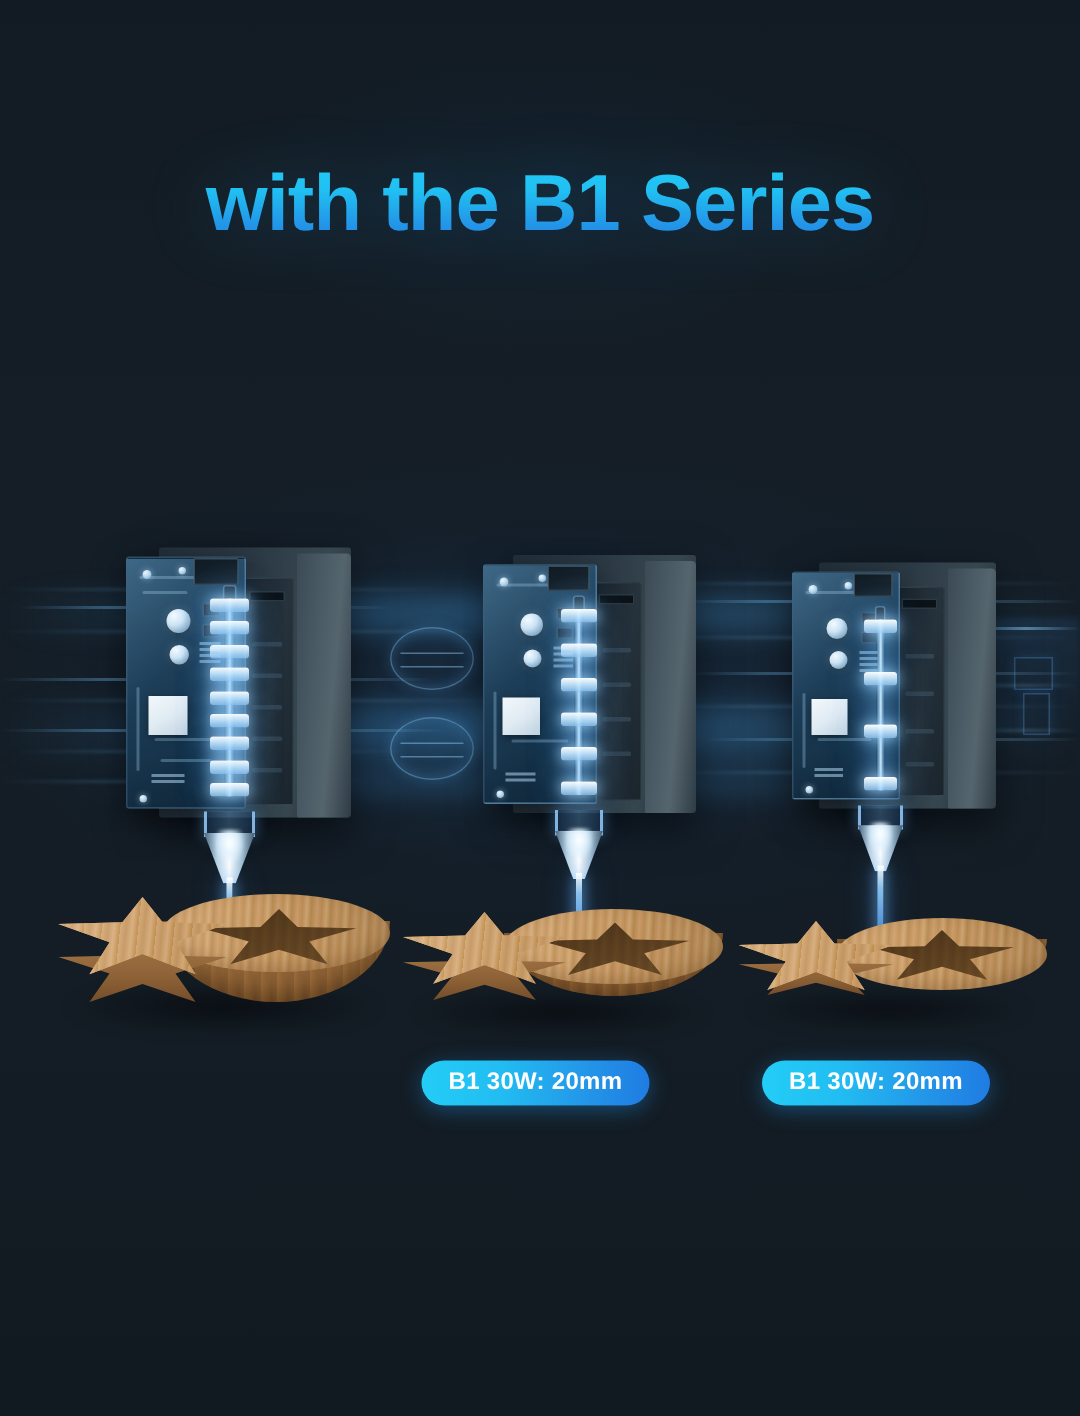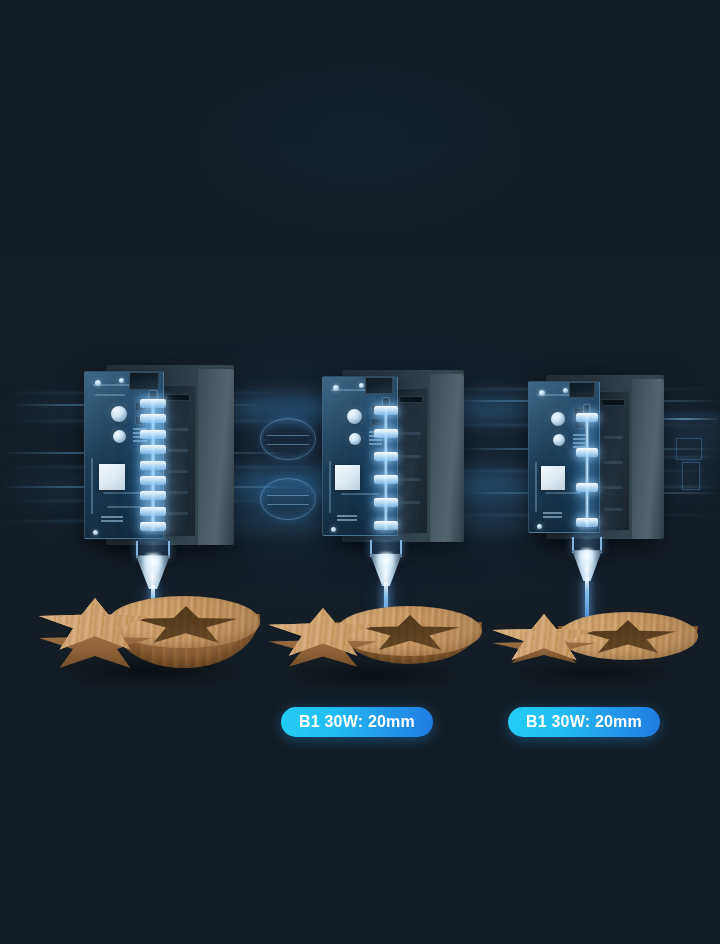--- a/index.html
+++ b/index.html
@@ -303,20 +303,21 @@
 
     <div class="bpfill fx" style="left:648px; top:412px; width:72px; height:76px;"></div>
     <div class="bp fx" style="left:676px; top:438px; width:26px; height:22px;"></div>
     <div class="bp fx" style="left:682px; top:462px; width:18px; height:28px;"></div>
     <div class="streak bold fx" style="left:640px; top:418px; width:80px;"></div>
     <div class="streak soft fx" style="left:636px; top:456px; width:84px;"></div>
     <div class="streak soft fx" style="left:644px; top:486px; width:76px;"></div>
   </div>
 
   <div class="headwrap">
+    <div class="headline">with the B1 Series</div>
   </div>
 
   <div class="module" style="left:84px; top:365px; width:150px; height:185px;">
     <div class="mod-body" style="left:22px; top:0px;  width:128px; height:180px;"></div>
     <div class="mod-sidewall" style="left:114px;top:4px;  width:36px;  height:176px;"></div>
     <div class="mod-innerpanel" style="left:76px; top:20px; width:36px; height:152px;">
       <div class="vent-slot"></div>
       <div class="vent" style="top:28%;"></div>
       <div class="vent" style="top:42%;"></div>
       <div class="vent" style="top:56%;"></div>

